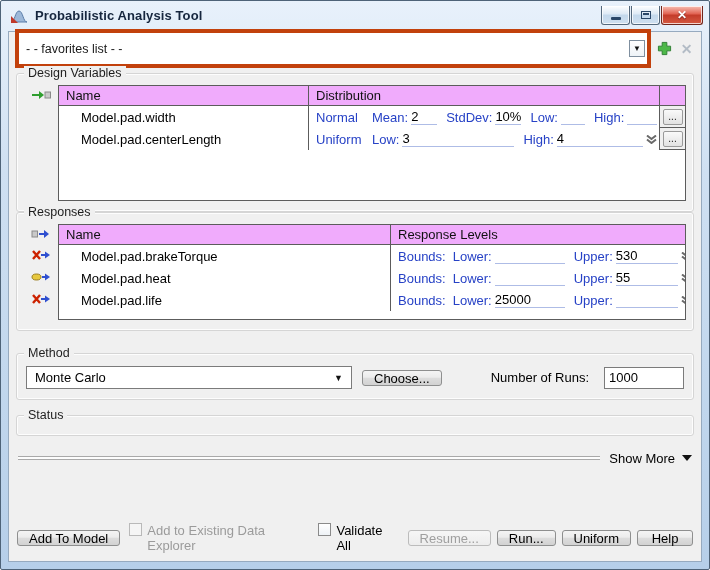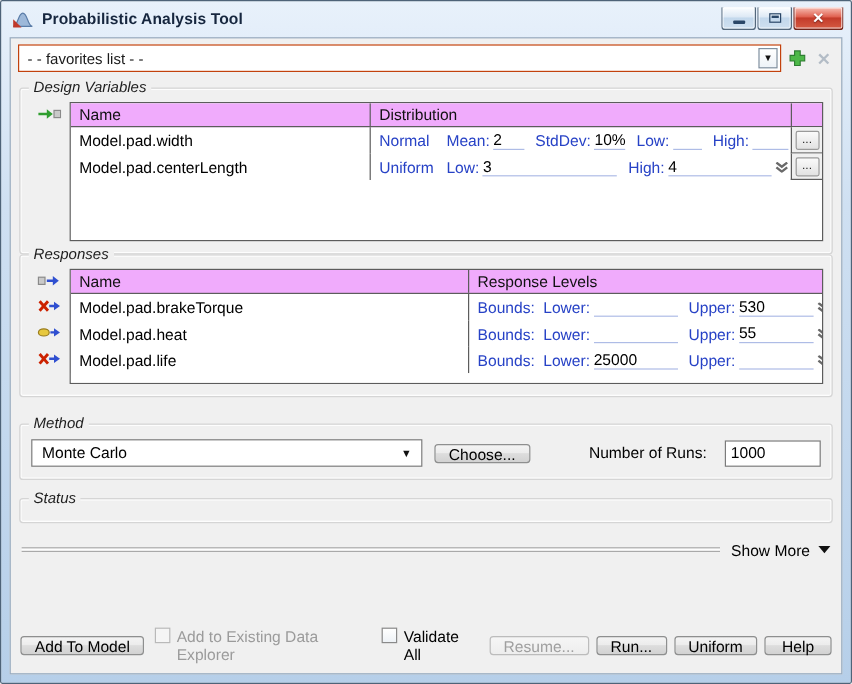--- a/index.html
+++ b/index.html
@@ -29,45 +29,45 @@
   .glyph-max::after { content:""; position:absolute; left:1px; right:1px; top:1px; height:2px; background:#2a4768; }
   .glyph-close { color:#fff; font-size:12px; font-weight:bold; line-height:1; text-shadow:0 1px 1px rgba(60,0,0,.6); }
 
   
   .client { position:absolute; left:7px; top:30px; width:694px; height:531px;
     background:#f0f0f0; border:1px solid #96aabf; padding:4px 5px 6px;
     display:flex; flex-direction:column; }
 
   
   .fav-row { display:flex; align-items:center; gap:5px; margin:1px 1px 4px; height:23px; }
-  .combo { flex:1; height:23px; background:#fff; border:1px solid #c2410c;
+  .combo { flex:1; height:39px; background:#fff; border:4px solid #c2410c;
     display:flex; align-items:center; padding-left:7px; font-size:12.5px; color:#1a1a1a; cursor:pointer; }
   .combo-arrow-btn { margin-left:auto; margin-right:2px; width:16px; height:17px;
     border:1px solid #7f8f9f; background:linear-gradient(#fff,#eef3f8); display:flex;
     align-items:center; justify-content:center; font-size:8px; color:#111; cursor:pointer; }
   .tool-ic { width:17px; height:17px; display:flex; align-items:center; justify-content:center; cursor:pointer; }
   .x-disabled { color:#b3bcc6; font-size:14px; font-weight:bold; cursor:default; }
 
   
   .group { position:relative; border:1px solid #d5d5d5; border-radius:3px;
     box-shadow:inset 0 0 0 1px #fdfdfd; margin:9px 2px 0; padding:11px 7px 8px; }
   .group-label { position:absolute; top:-8px; left:7px; background:#f0f0f0;
-    padding:0 4px; font-size:12.5px; color:#1e1e1e;font-style:italic; }
+    padding:0 4px; font-size:12.5px; color:#1e1e1e; }
   .group-body { display:flex; }
   .gutter { width:34px; display:flex; flex-direction:column; align-items:center; flex:0 0 auto; }
   .gutter .slot { height:20px; display:flex; align-items:center; justify-content:center; }
   .gutter .slot.row { height:22px; }
 
   .gtable { flex:1; border:1px solid #5c5c5c; background:#fff; overflow:hidden;
     display:flex; flex-direction:column; }
   .thead { display:flex; height:20px; background:#f0abfc; border-bottom:1px solid #5c5c5c;
     font-size:13px; color:#111; flex:0 0 auto; }
   .th { display:flex; align-items:center; padding-left:7px; }
   .trow { display:flex; height:22px; align-items:center; font-size:13px; flex:0 0 auto; }
-  .cell-name { padding-left:7px; color:#000; height:100%; display:flex; align-items:center; }
+  .cell-name { padding-left:22px; color:#000; height:100%; display:flex; align-items:center; }
   .dv-name { width:250px; border-right:1px solid #5c5c5c; }
   .rs-name { width:332px; border-right:1px solid #5c5c5c; }
   .th.dv-name, .th.rs-name { border-right:1px solid #5c5c5c; }
   .cell-flex { flex:1; display:flex; align-items:center; padding-left:7px; min-width:0; }
   .actions-head { width:26px; border-left:1px solid #5c5c5c; }
   .actions-cell { width:26px; height:100%; border-left:1px solid #5c5c5c;
     display:flex; align-items:center; justify-content:center; background:#f0f0f0;
     border-bottom:1px solid #5c5c5c; }
   .dots-btn { width:20px; height:16px; font-size:10px; line-height:8px; color:#222;
     background:linear-gradient(#fafafa,#e2e2e2); border:1px solid #9a9a9a; border-radius:2px; cursor:pointer; }

